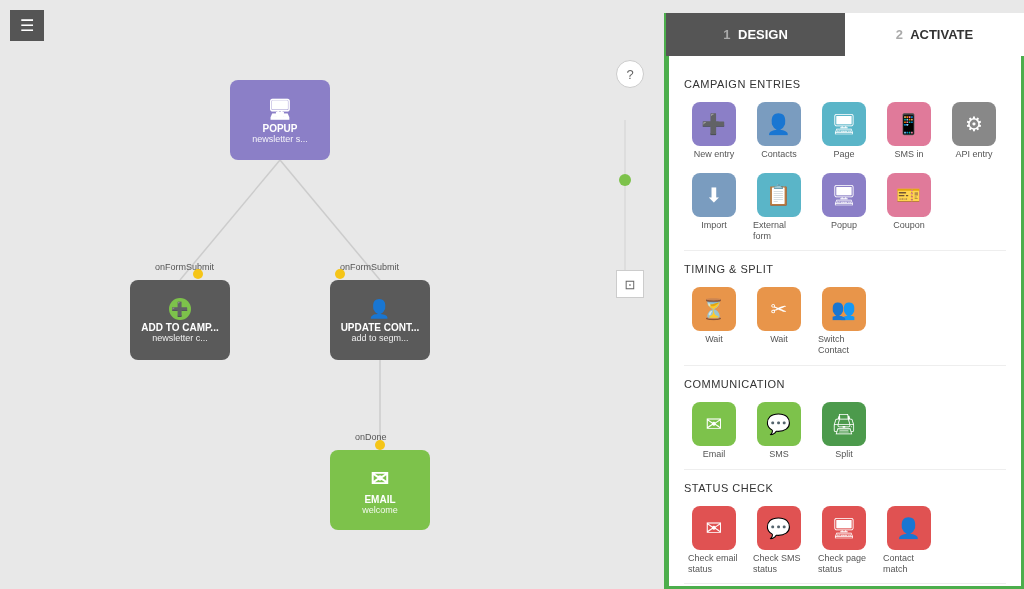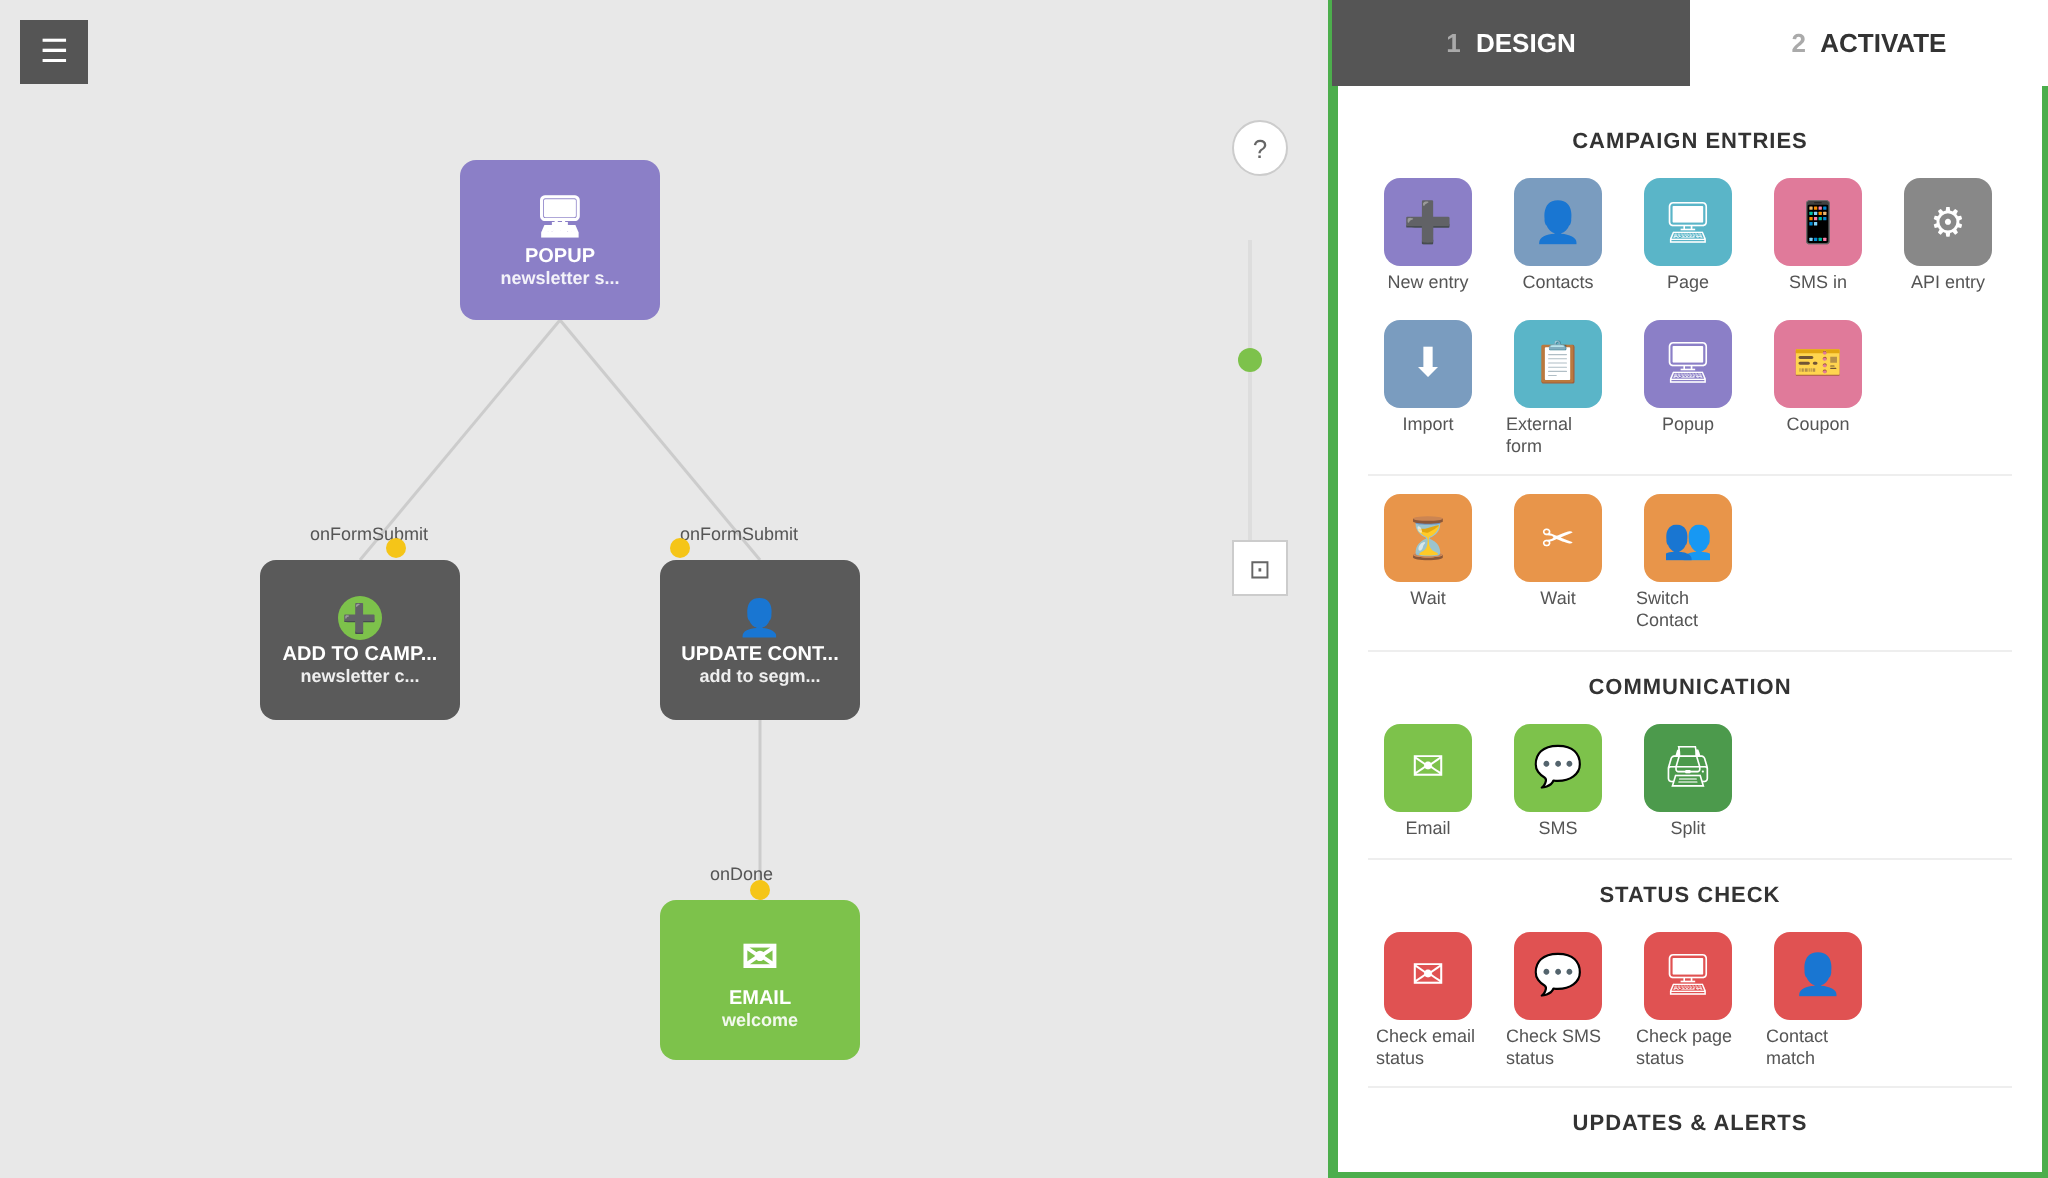--- a/index.html
+++ b/index.html
@@ -123,21 +123,21 @@
     }
 
     .node-title {
       font-size: 10px;
       font-weight: bold;
       text-transform: uppercase;
     }
 
     .node-subtitle {
       font-size: 9px;
-      font-weight: bold;
+      font-weight: normal;
       opacity: 0.9;
       text-align: center;
     }
 
     .node-dot {
       position: absolute;
       width: 10px;
       height: 10px;
       border-radius: 50%;
       background: #f5c518;
@@ -151,20 +151,21 @@
       text-align: right;
     }
 
     
     .right-panel {
       width: 360px;
       background: white;
       display: flex;
       flex-direction: column;
       border-left: 2px solid #4cae4c;
+      margin-top: 13px;
     }
 
     .panel-tabs {
       display: flex;
       background: #555;
     }
 
     .panel-tab {
       flex: 1;
       padding: 14px;
@@ -192,25 +193,24 @@
     .panel-body {
       flex: 1;
       overflow-y: auto;
       padding: 10px 15px;
       border: 3px solid #4cae4c;
       border-top: none;
     }
 
     .section-title {
       font-size: 11px;
-      font-weight: bold;
+      font-weight: normal;
       color: #333;
       margin: 12px 0 8px 0;
       letter-spacing: 0.5px;
-      text-align: center;
     }
 
     .items-grid {
       display: flex;
       flex-wrap: wrap;
       gap: 5px;
       margin-bottom: 5px;
     }
 
     .grid-item {
@@ -361,20 +361,21 @@
         <div class="grid-item-label">Popup</div>
       </div>
       <div class="grid-item">
         <div class="grid-item-icon ic-pink">🎫</div>
         <div class="grid-item-label">Coupon</div>
       </div>
     </div>
 
     <div class="divider"></div>
 
+    <div class="section-title">TIMING &amp; SPLIT</div>
     <div class="items-grid">
       <div class="grid-item">
         <div class="grid-item-icon ic-orange">⏳</div>
         <div class="grid-item-label">Wait</div>
       </div>
       <div class="grid-item">
         <div class="grid-item-icon ic-orange">✂</div>
         <div class="grid-item-label">Wait</div>
       </div>
       <div class="grid-item">

